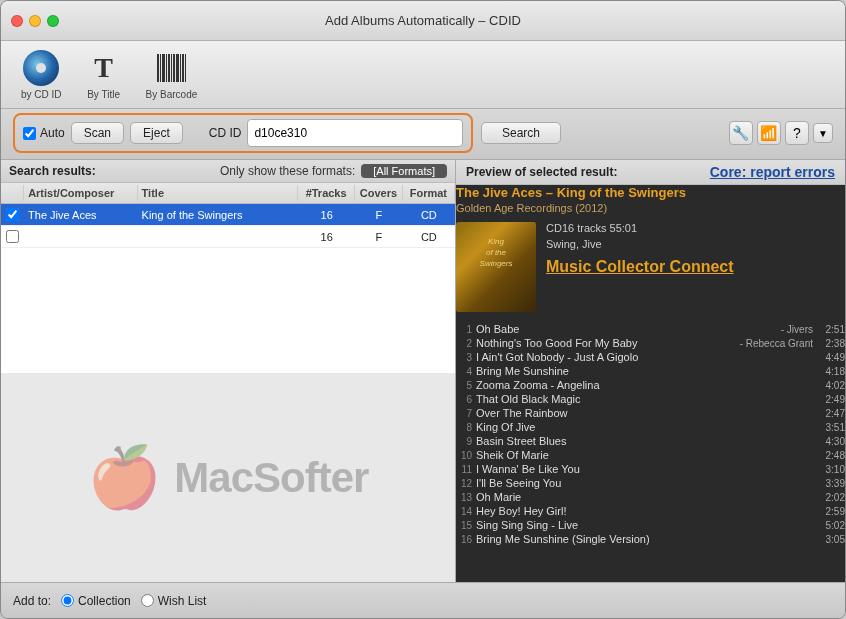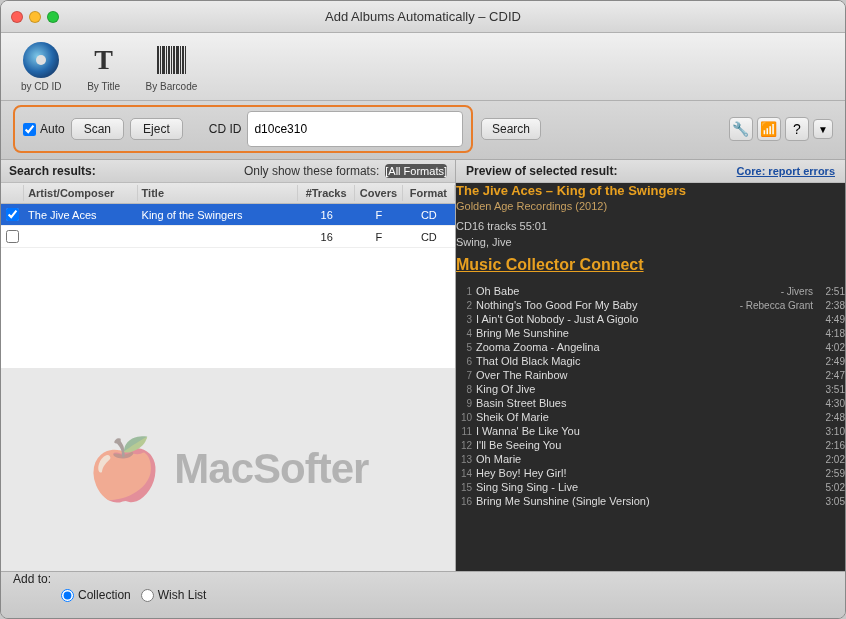--- a/index.html
+++ b/index.html
@@ -16,21 +16,21 @@
       height: 619px;
       background: linear-gradient(to bottom, #e8e8e8 0%, #d0d0d0 100%);
       border-radius: 8px;
       border: 1px solid #888;
       display: flex;
       flex-direction: column;
       overflow: hidden;
     }
     
     .titlebar {
-      height: 32px;
+      height: 40px;
       background: linear-gradient(to bottom, #ebebeb 0%, #d6d6d6 100%);
       border-bottom: 1px solid #b0b0b0;
       display: flex;
       align-items: center;
       padding: 0 10px;
       position: relative;
     }
     .traffic-lights {
       display: flex;
       gap: 6px;
@@ -167,27 +167,27 @@
       cursor: pointer;
       color: #222;
     }
     .cd-id-input {
       flex: 1;
       border: 1px solid #aaa;
       border-radius: 4px;
       padding: 2px 6px;
       font-size: 12px;
       background: white;
-      height: 36px;
+      height: 28px;
     }
     .search-btn {
       background: linear-gradient(to bottom, #f5f5f5, #ddd);
       border: 1px solid #aaa;
       border-radius: 5px;
-      padding: 3px 10px;
+      padding: 3px 20px;
       font-size: 12px;
       cursor: pointer;
       color: #222;
     }
     .toolbar-right-icons {
       display: flex;
       align-items: center;
       gap: 4px;
       margin-left: auto;
     }
@@ -238,21 +238,21 @@
     }
     .format-label {
       font-size: 12px;
       color: #333;
       margin-left: auto;
     }
     .format-badge {
       background: #555;
       color: white;
       border-radius: 4px;
-      padding: 1px 0;
+      padding: 1px 12px;
       font-size: 11px;
       cursor: pointer;
     }
     .table-header {
       display: flex;
       background: linear-gradient(to bottom, #e8e8e8, #d8d8d8);
       border-bottom: 1px solid #bbb;
       padding: 2px 0;
     }
     .th {
@@ -337,21 +337,21 @@
       padding: 4px 10px;
       background: linear-gradient(to bottom, #e0e0e0, #d0d0d0);
       border-bottom: 1px solid #bbb;
     }
     .right-header-label {
       font-size: 12px;
       font-weight: 600;
       color: #222;
     }
     .report-errors-link {
-      font-size: 11px;
+      font-size: 14px;
       color: #1a4da0;
       text-decoration: underline;
       cursor: pointer;
       font-weight: 600;
     }
     .preview-content {
       flex: 1;
       background: #2a2a2a;
       overflow-y: auto;
       padding: 0;
@@ -427,24 +427,25 @@
       color: #aaa;
     }
     .track-duration {
       font-size: 10px;
       color: #aaa;
       text-align: right;
       min-width: 28px;
     }
     
     .bottom-bar {
-      height: 47px;
+      height: 36px;
       background: linear-gradient(to bottom, #d8d8d8, #c8c8c8);
       border-top: 1px solid #aaa;
       display: flex;
+      align-items: center;
       padding: 0 12px;
       gap: 10px;
     }
     .add-to-label {
       font-size: 12px;
       color: #222;
       font-weight: 500;
     }
     .radio-option {
       display: flex;
@@ -596,20 +597,27 @@
 
       <div class="right-pane">
         <div class="right-header">
           <span class="right-header-label">Preview of selected result:</span>
           <span class="report-errors-link">Core: report errors</span>
         </div>
         <div class="preview-content">
           <div class="album-title-line">The Jive Aces – King of the Swingers</div>
           <div class="album-subtitle-line">Golden Age Recordings (2012)</div>
           <div class="album-info-row">
+            <div class="album-cover">
+              <div style="position:absolute;inset:0;background:linear-gradient(135deg,#8b6a10 0%,#c4901a 30%,#6a4a08 60%,#3a2808 100%);border-radius:3px;">
+                <div style="padding:6px;font-size:8px;color:#f0d080;text-align:center;font-style:italic;line-height:1.4;margin-top:8px;">
+                  King<br>of the<br>Swingers
+                </div>
+              </div>
+            </div>
             <div class="album-meta">
               <div class="album-meta-line">CD16 tracks 55:01</div>
               <div class="album-meta-line">Swing, Jive</div>
               <div class="music-collector-link">Music Collector Connect</div>
             </div>
           </div>
           <div class="tracklist" id="tracklist-container">
           <div class="track-item">
       <span class="track-num">1</span>
       <span class="track-title">Oh Babe</span>
@@ -673,21 +681,21 @@
               <div class="track-item">
       <span class="track-num">11</span>
       <span class="track-title">I Wanna' Be Like You</span>
 
       <span class="track-duration">3:10</span>
     </div>
               <div class="track-item">
       <span class="track-num">12</span>
       <span class="track-title">I'll Be Seeing You</span>
 
-      <span class="track-duration">2:16</span>
+      <span class="track-duration">3:39</span>
     </div>
               <div class="track-item">
       <span class="track-num">13</span>
       <span class="track-title">Oh Marie</span>
 
       <span class="track-duration">2:02</span>
     </div>
               <div class="track-item">
       <span class="track-num">14</span>
       <span class="track-title">Hey Boy! Hey Girl!</span>

